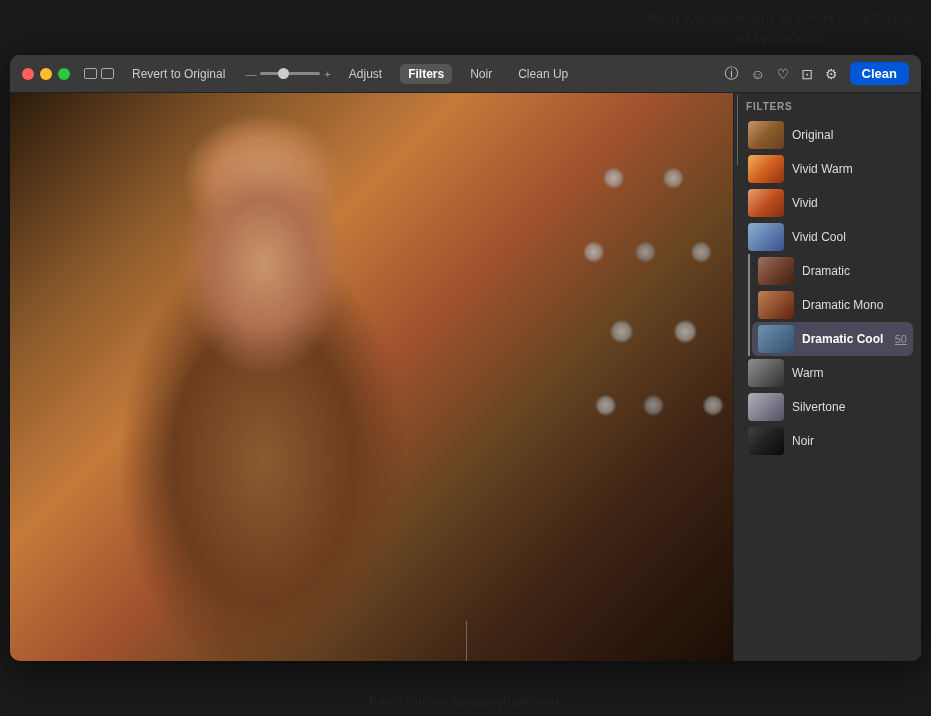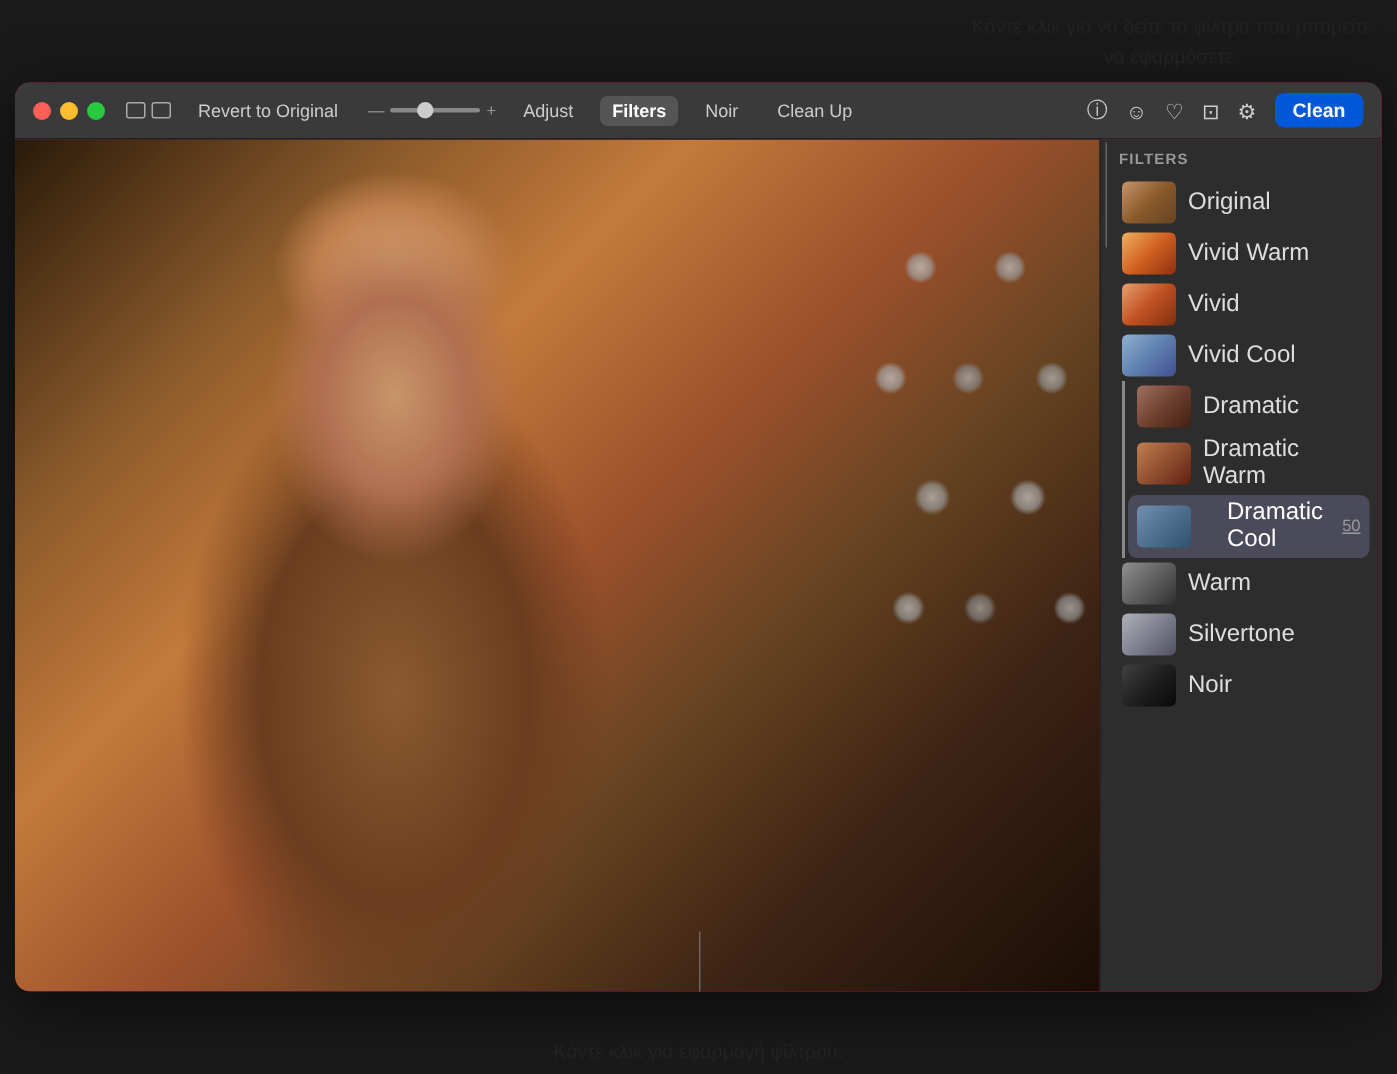--- a/index.html
+++ b/index.html
@@ -274,28 +274,27 @@
     .thumb-vivid-cool { background: linear-gradient(135deg, #90b0d0, #6080b0, #405090); }
     .thumb-dramatic { background: linear-gradient(135deg, #a07060, #704030, #402010); }
     .thumb-dramatic-warm { background: linear-gradient(135deg, #c08050, #905030, #602010); }
     .thumb-dramatic-cool { background: linear-gradient(135deg, #7090b0, #507090, #305070); }
     .thumb-mono { background: linear-gradient(135deg, #909090, #606060, #303030); }
     .thumb-silvertone { background: linear-gradient(135deg, #b0b0b8, #808090, #505060); }
     .thumb-noir { background: linear-gradient(135deg, #404040, #202020, #080808); }
 
     .filter-label {
       color: #ddd;
-      font-size: 16px;
+      font-size: 12px;
       flex: 1;
     }
 
     .filter-item.selected .filter-label {
       color: #fff;
-      font-weight: 400;
-      margin-left: 16px;
+      font-weight: 700;
     }
 
     .filter-value {
       color: #999;
       font-size: 11px;
       text-decoration: underline;
     }
 
     
     .filters-list::-webkit-scrollbar { width: 6px; }
@@ -384,21 +383,21 @@
             <div class="filter-thumb thumb-vivid-cool"></div>
             <span class="filter-label">Vivid Cool</span>
           </div>
           <div style="border-left: 2px solid rgb(136, 136, 136); margin-left: 6px; padding-left: 2px;">
             <div class="filter-item">
               <div class="filter-thumb thumb-dramatic"></div>
               <span class="filter-label">Dramatic</span>
             </div>
             <div class="filter-item">
               <div class="filter-thumb thumb-dramatic-warm"></div>
-              <span class="filter-label">Dramatic Warm</span>
+              <span class="filter-label">Dramatic Mono</span>
             </div>
             <div class="filter-item selected">
               <div class="filter-thumb thumb-dramatic-cool"></div>
               <span class="filter-label">Dramatic Cool</span>
               <span class="filter-value">50</span>
             </div>
           </div>
           <div class="filter-item">
             <div class="filter-thumb thumb-mono"></div>
             <span class="filter-label">Warm</span>

